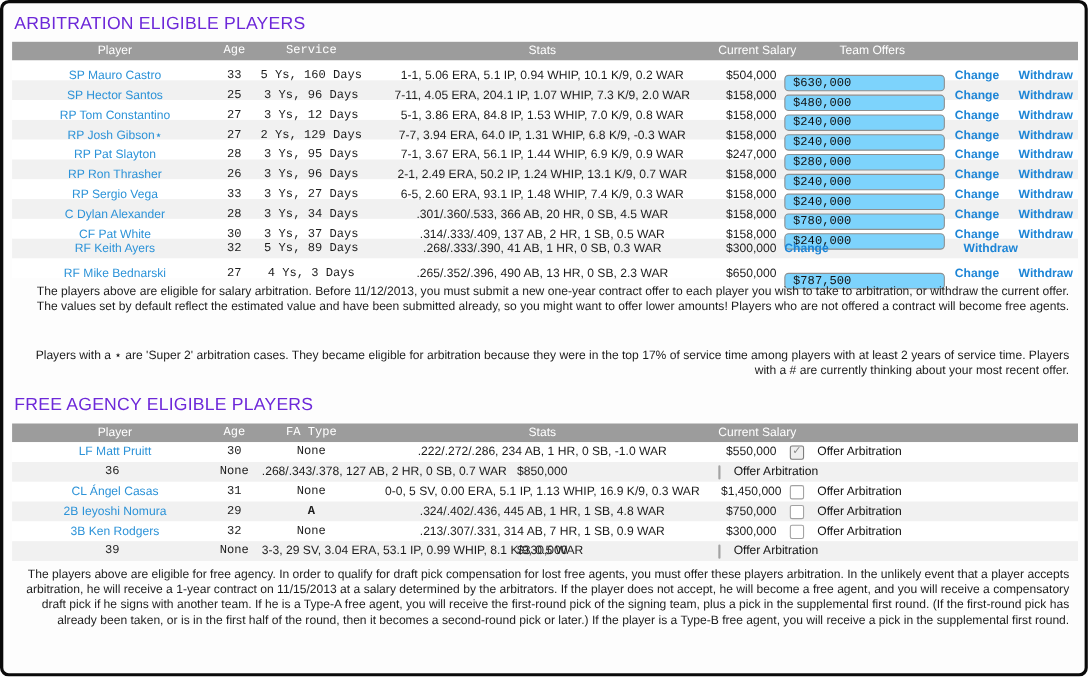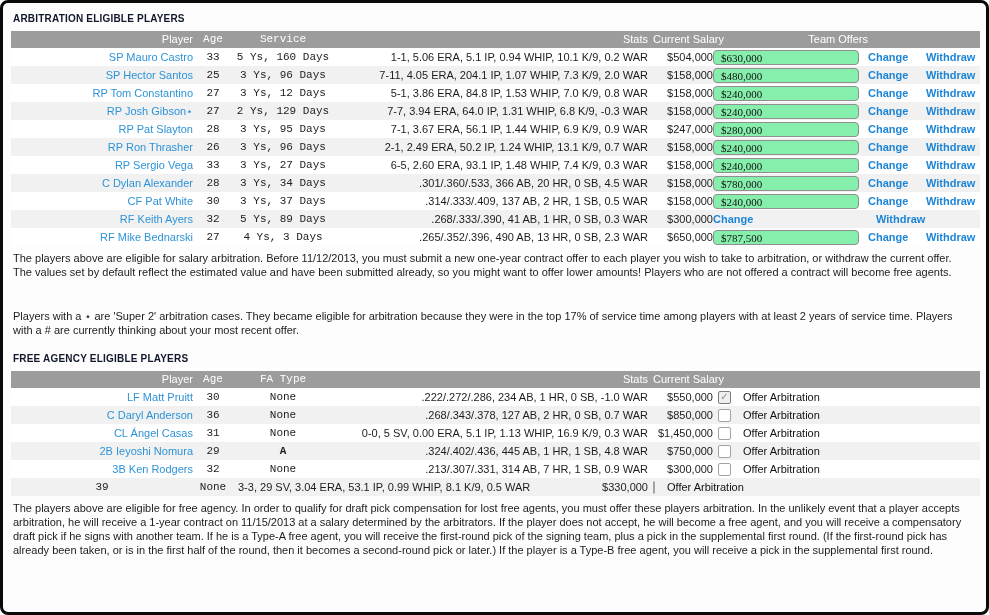--- a/index.html
+++ b/index.html
@@ -9,54 +9,54 @@
     box-sizing:border-box;
     border:3px solid #0a0a0a;
     border-radius:8px;
     background:#fdfdfd;
     overflow:hidden;
     font-family:"Liberation Sans","DejaVu Sans",sans-serif;
     color:#1c1c1c;
   }
   .section-title{
     margin:10px 0 7px 10px;
-    font-size:10px;
-    font-weight:700;
+    font-size:16px;
+    font-weight:400;
     letter-spacing:.2px;
-    color:#0f172a;
+    color:#6d28d9;
   }
   .tbl{margin-left:8px;width:969px;}
   .grid-arb{display:grid;grid-template-columns:182px 40px 100px 315px 65px 155px 50px 62px;}
   .grid-fa{display:grid;grid-template-columns:182px 40px 100px 315px 65px 267px;}
   .thead{
     background:#9c9c9c;color:#ffffff;
     height:17px;line-height:17px;font-size:11px;
   }
   .row{height:18px;line-height:18px;font-size:11px;background:#ffffff;align-items:center;}
   .row.alt{background:#f1f1f1;}
   .cell{white-space:nowrap;overflow:visible;}
-  .pl{padding-left:5px;text-align:right;}
+  .pl{padding-left:5px;text-align:center;}
   .ctr{text-align:center;font-family:Liberation Mono, monospace;}
   .player{color:#2d93d8;cursor:pointer;}
   .offer-input{
     box-sizing:border-box;
     width:146px;height:15px;
-    margin-top:2px;
+    margin-top:13px;
     border:1px solid #8f8f8f;
     border-radius:4px;
-    font-family:Liberation Serif, serif;
+    font-family:Liberation Mono, monospace;
     font-size:11px;color:#111;
     padding:0 0 0 7px;
-    background:#86efac;
+    background:#7dd3fc;
   }
   .link{color:#1d85d6;font-weight:700;cursor:pointer;}
   .note{
     margin:0;
     padding:0 14px 0 10px;
-    font-size:11px;line-height:14px;color:#1c1c1c;
+    font-size:11px;line-height:14px;color:#1c1c1c;text-align:right;
   }
   .note.first{margin-top:5px;}
   .note.second{margin-top:30px;}
   .fa-offer-cell{display:flex;align-items:center;padding-left:5px;}
   .checkbox{
     box-sizing:border-box;
     width:13px;height:13px;
     border:1px solid #a3a3a3;
     border-radius:2px;
     background:#fff;
@@ -220,21 +220,20 @@
           <div class="cell ctr">30</div>
           <div class="cell ctr">None</div>
           <div class="cell pl">.222/.272/.286, 234 AB, 1 HR, 0 SB, -1.0 WAR</div>
           <div class="cell pl">$550,000</div>
           <div class="cell fa-offer-cell">
             <span class="checkbox checked">✓</span>
             <span class="cb-label">Offer Arbitration</span>
           </div>
         </div>
         <div class="tbl grid-fa row alt">
-          <div class="cell pl player">C Daryl Anderson</div>
           <div class="cell ctr">36</div>
           <div class="cell ctr">None</div>
           <div class="cell pl">.268/.343/.378, 127 AB, 2 HR, 0 SB, 0.7 WAR</div>
           <div class="cell pl">$850,000</div>
           <div class="cell fa-offer-cell">
             <span class="checkbox"></span>
             <span class="cb-label">Offer Arbitration</span>
           </div>
         </div>
         <div class="tbl grid-fa row">

